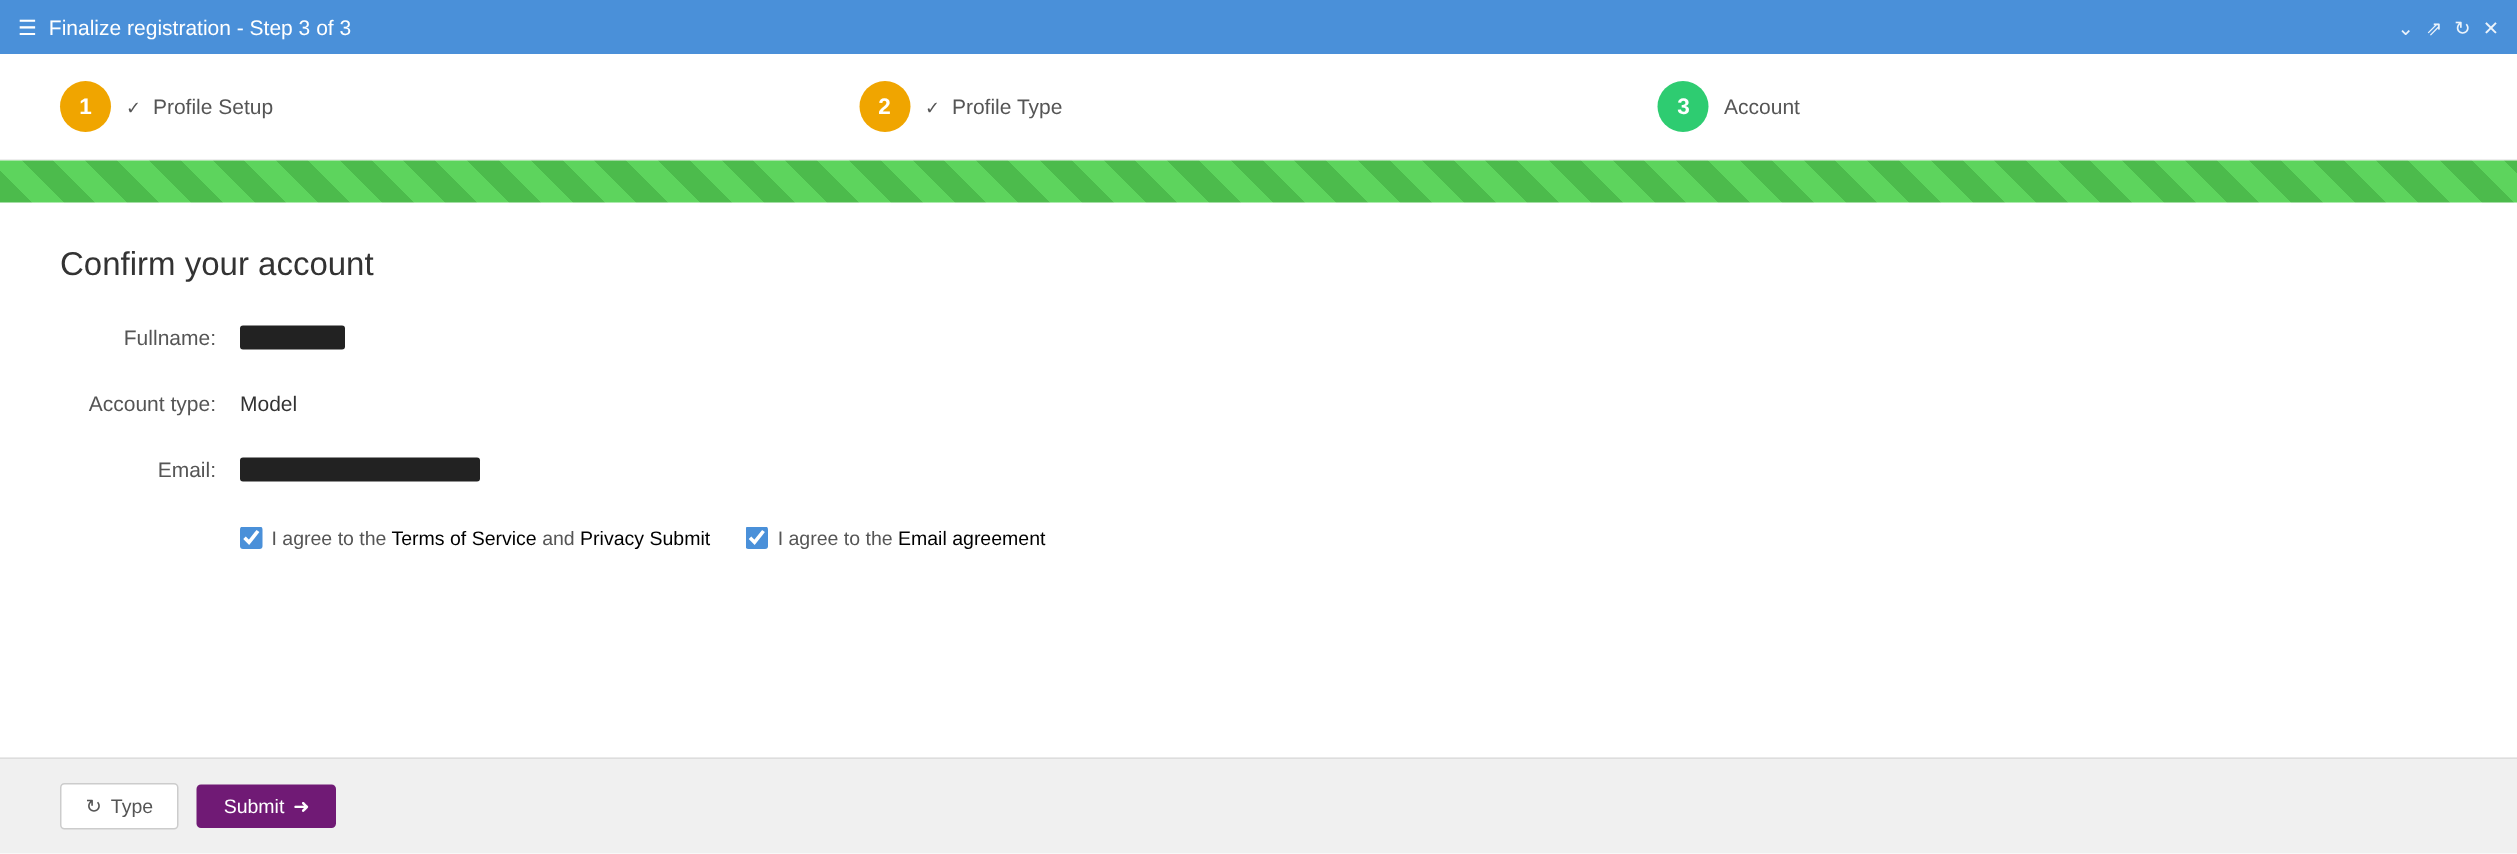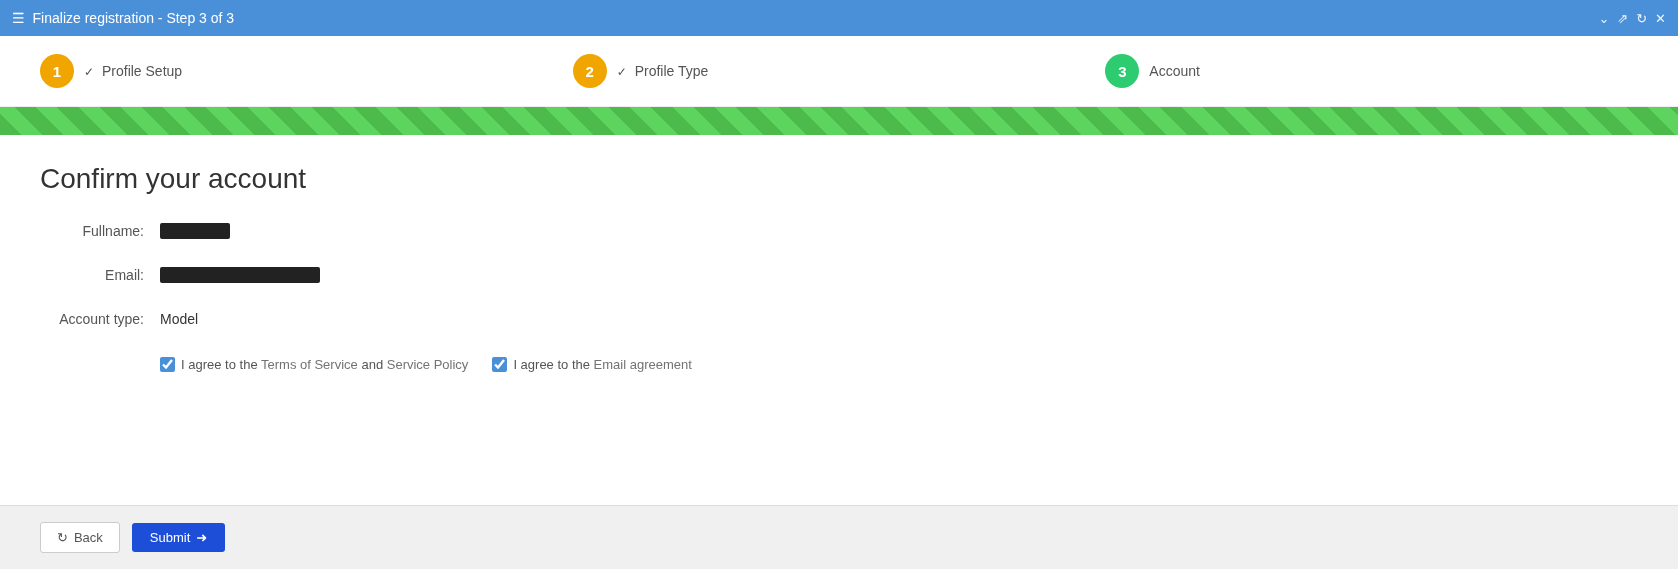--- a/index.html
+++ b/index.html
@@ -100,21 +100,21 @@
       );
       width: 100%;
     }
 
     
     .content {
       padding: 28px 40px 0 40px;
       flex: 1;
     }
     .section-title {
-      font-size: 28px;
+      font-size: 22px;
       font-weight: 400;
       color: #333;
       margin-bottom: 24px;
     }
 
     .form-row {
       display: flex;
       align-items: center;
       margin-bottom: 20px;
       margin-top: 28px;
@@ -161,21 +161,21 @@
       gap: 6px;
       font-size: 13px;
       color: #555;
     }
     .agreement-item input[type="checkbox"] {
       width: 15px;
       height: 15px;
       accent-color: #4a90d9;
     }
     .agreement-item a {
-      color: #737373;
+      color: #000000;
       text-decoration: none;
     }
 
     
     .footer {
       background: #f0f0f0;
       border-top: 1px solid #ddd;
       padding: 16px 40px;
       display: flex;
       align-items: center;
@@ -187,21 +187,21 @@
       color: #555;
       padding: 7px 16px;
       border-radius: 3px;
       cursor: pointer;
       font-size: 13px;
       display: flex;
       align-items: center;
       gap: 6px;
     }
     .btn-submit {
-      background: #1d4ed8;
+      background: #701a75;
       border: none;
       color: white;
       padding: 7px 18px;
       border-radius: 3px;
       cursor: pointer;
       font-size: 13px;
       font-weight: 500;
       display: flex;
       align-items: center;
       gap: 6px;
@@ -264,47 +264,47 @@
     <h2 class="section-title">Confirm your account</h2>
 
     <div class="form-row">
       <span class="form-label">Fullname:</span>
       <span class="form-value">
         <span class="redacted name">&nbsp;</span>
       </span>
     </div>
 
     <div class="form-row">
+      <span class="form-label">Account type:</span>
+      <span class="form-value">Model</span>
+    </div>
+
+    <div class="form-row">
       <span class="form-label">Email:</span>
       <span class="form-value">
         <span class="redacted email">&nbsp;</span>
       </span>
     </div>
 
-    <div class="form-row">
-      <span class="form-label">Account type:</span>
-      <span class="form-value">Model</span>
-    </div>
-
     <div class="agreements-row">
       <div class="agreement-item">
         <input type="checkbox" checked="" style="">
-        <span>I agree to the <a href="#">Terms of Service</a> and <a href="#">Service Policy</a></span>
+        <span>I agree to the <a href="#">Terms of Service</a> and <a href="#">Privacy Submit</a></span>
       </div>
       <div class="agreement-item">
         <input type="checkbox" checked="" style="">
         <span>I agree to the <a href="#">Email agreement</a></span>
       </div>
     </div>
   </div>
 
   <div class="footer">
     <button class="btn-back">
       <span>↻</span>
-      <span>Back</span>
+      <span>Type</span>
     </button>
     <button class="btn-submit">
       <span>Submit</span>
       <span>➜</span>
     </button>
   </div>
 
 </div>
 
 </body></html>

